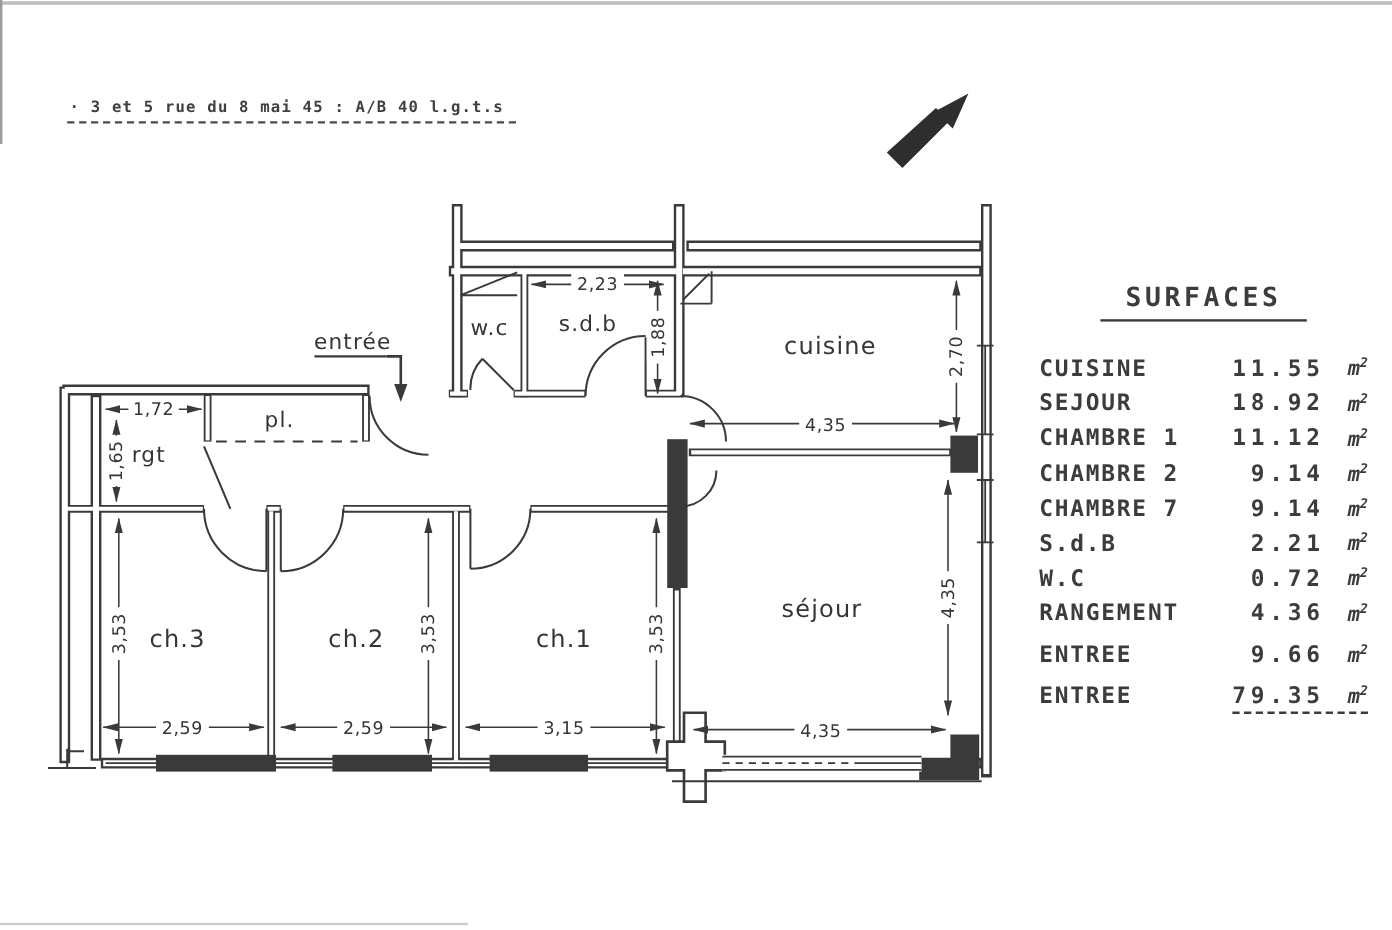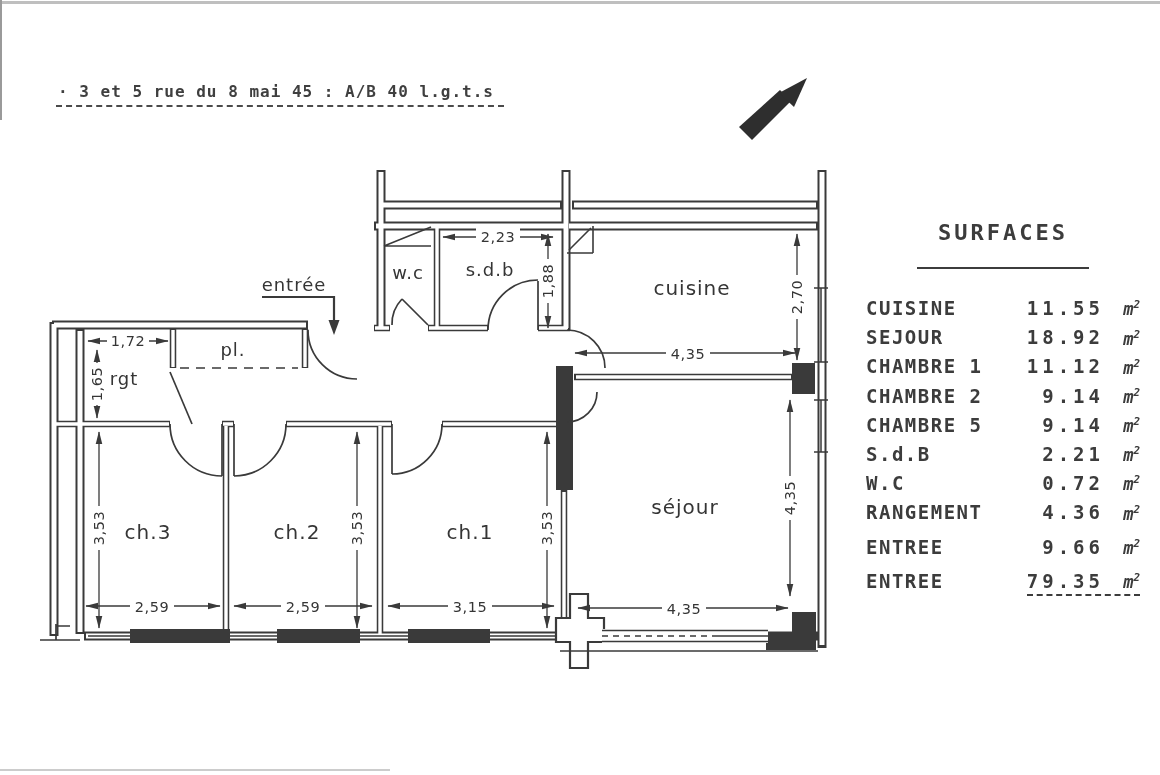--- a/index.html
+++ b/index.html
@@ -9,31 +9,31 @@
     font-family:"DejaVu Sans", sans-serif;
     color:#3a3a3a;
   }
   .scan-edge-top{position:absolute;left:0;top:1px;width:1160px;height:3px;background:#bfbfbf;}
   .scan-edge-left{position:absolute;left:0;top:0;width:2px;height:120px;background:#9a9a9a;}
   .scan-edge-bottom{position:absolute;left:0;top:769px;width:390px;height:2px;background:#cccccc;}
 
   .plan-title{
     position:absolute;left:56px;top:82px;
     font-family:"DejaVu Sans Mono", monospace;
-    font-size:16px;font-weight:700;letter-spacing:1px;color:#3f3f3f;
+    font-size:13px;font-weight:700;letter-spacing:1px;color:#3f3f3f;
     border-bottom:2px dashed #4a4a4a;padding:0 10px 4px 2px;
   }
 
   .surfaces{
     position:absolute;left:866px;top:220px;width:274px;
     font-family:"DejaVu Sans Mono", monospace;color:#3c3c3c;
   }
   .surfaces-title{
     text-align:center;font-size:22px;font-weight:700;letter-spacing:3px;
-    width:172px;margin:0 auto;padding-bottom:22px;border-bottom:2.5px solid #3c3c3c;
+    width:172px;margin:16px auto;padding-bottom:5px;border-bottom:2.5px solid #3c3c3c;
   }
   .surfaces-rows{margin-top:28px;}
   .s-row{display:flex;align-items:baseline;height:29.2px;font-size:19px;font-weight:700;}
   .s-row.gap-before{margin-top:5px;justify-content:space-between;}
   .s-label{letter-spacing:1.5px;white-space:pre;}
   .s-fill{flex:1;}
   .s-value{letter-spacing:4px;}
   .s-unit{width:36px;text-align:right;font-size:17px;letter-spacing:0;font-style:italic;}
   .s-unit sup{font-size:11px;}
   .total-underline{border-bottom:2px dashed #3c3c3c;padding-bottom:2px;display:flex;align-items:baseline;margin-left:18px;}
@@ -73,21 +73,21 @@
       <span class="s-value">11.12</span>
       <span class="s-unit"><span>m</span><sup>2</sup></span>
     </div>
     <div class="s-row">
       <span class="s-label">CHAMBRE 2</span>
         <span class="s-fill"></span>
       <span class="s-value">9.14</span>
       <span class="s-unit"><span>m</span><sup>2</sup></span>
     </div>
     <div class="s-row">
-      <span class="s-label">CHAMBRE 5</span>
+      <span class="s-label">CHAMBRE 7</span>
         <span class="s-fill"></span>
       <span class="s-value">9.14</span>
       <span class="s-unit"><span>m</span><sup>2</sup></span>
     </div>
     <div class="s-row">
       <span class="s-label">S.d.B</span>
         <span class="s-fill"></span>
       <span class="s-value">2.21</span>
       <span class="s-unit"><span>m</span><sup>2</sup></span>
     </div>

